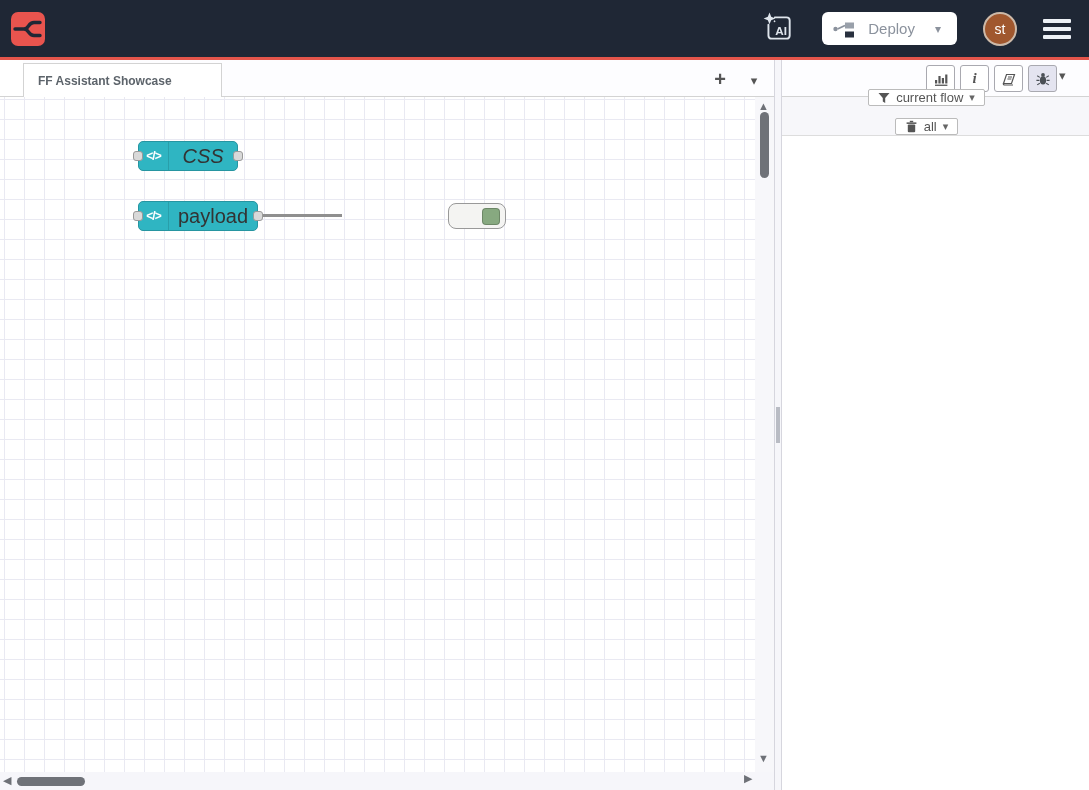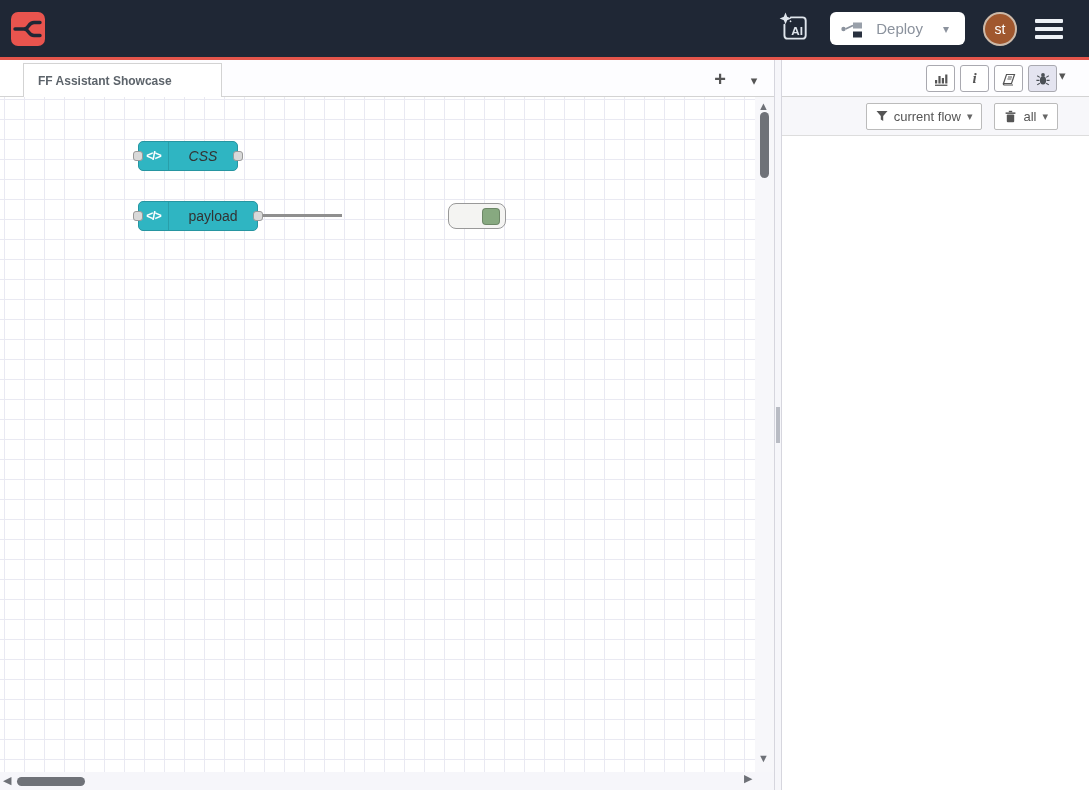--- a/index.html
+++ b/index.html
@@ -5,21 +5,21 @@
   * { margin:0; padding:0; box-sizing:border-box; }
   html,body { width:1089px; height:790px; overflow:hidden;
     font-family:"Liberation Sans", sans-serif; background:#fff; }
 
   
   .header { position:absolute; left:0; top:0; width:1089px; height:57px;
     background:#1f2735; display:flex; align-items:center; }
   .accent-line { position:absolute; left:0; top:57px; width:1089px; height:3px; background:#e4554b; }
   .logo { width:36px; height:36px; margin-left:10px; flex:0 0 auto; cursor:pointer; }
   .app-title { color:#e9edf2; font-size:17px; margin-left:12px; letter-spacing:.2px; }
-  .header-right { margin-left:auto; display:flex; align-items:center; gap:18px; padding-right:24px; }
+  .header-right { margin-left:auto; display:flex; align-items:center; gap:26px; padding-right:16px; }
   .ai-btn { width:36px; height:34px; background:transparent; border:none; cursor:pointer; padding:0; }
   .deploy-btn { display:flex; align-items:center; height:33px; background:#ffffff;
     border-radius:6px; padding:0 10px; cursor:default; }
   .deploy-btn .dep-label { color:#8b929d; font-size:15px; margin:0 14px 0 12px; }
   .deploy-chevron { color:#8b929d; font-size:12px; padding:0 6px; cursor:pointer; }
   .avatar { width:34px; height:34px; border-radius:50%; background:#a0572e;
     border:2px solid #cdb9a8; color:#fff; font-size:14px; display:flex;
     align-items:center; justify-content:center; cursor:pointer; }
   .hamburger { width:30px; height:24px; display:flex; flex-direction:column;
     justify-content:space-between; cursor:pointer; background:none; border:none; padding:2px 0; }
@@ -52,21 +52,21 @@
 
   .node { position:absolute; height:30px; border-radius:5px; display:flex; align-items:center;
     cursor:pointer; z-index:2; }
   .node.teal { background:#2fb5c2; border:1px solid #2695a1; }
   .node.green { background:#87a980; border:1px solid #70895f; }
   .node .icon-strip { width:30px; height:100%; display:flex; align-items:center;
     justify-content:center; flex:0 0 auto; }
   .node .icon-strip.left { border-right:1px solid rgba(0,0,0,0.12); }
   .node .icon-strip.right { border-left:1px solid rgba(0,0,0,0.12); }
   .code-glyph { color:#fff; font-size:12px; font-weight:700; letter-spacing:-1px; }
-  .node .nlabel { flex:1; text-align:center; color:#333; font-size:14px; }
+  .node .nlabel { flex:1; text-align:center; color:#333; font-size:20px; }
   .node .nlabel.italic { font-style:italic; }
   .port { position:absolute; width:10px; height:10px; background:#d9d9d9;
     border:1px solid #999; border-radius:3px; top:9px; cursor:crosshair; z-index:3; }
   .port.in { left:-6px; }
   .port.out { right:-6px; }
   .wire { position:absolute; height:3px; background:#8f8f8f; z-index:1; cursor:pointer; }
 
   .debug-toggle { position:absolute; left:448px; top:106px; width:58px; height:26px;
     background:#f4f4f2; border:1px solid #999; border-radius:8px; z-index:1; cursor:pointer; }
   .debug-toggle .inner { position:absolute; right:5px; top:4px; width:18px; height:17px;
@@ -100,21 +100,21 @@
     gap:7px; padding-left:12px; cursor:pointer; z-index:2; }
   .side-tab span { color:#474d54; font-size:14px; font-weight:700; }
   .icon-btn { position:absolute; top:5px; width:29px; height:27px; background:#fff;
     border:1px solid #a9a9b0; border-radius:3px; display:flex; align-items:center;
     justify-content:center; cursor:pointer; color:#555; }
   .icon-btn.active { background:#e4e4f0; }
   .side-chev { position:absolute; left:277px; top:8px; border:none; background:transparent;
     color:#555; font-size:13px; cursor:pointer; }
   .filter-row { position:absolute; left:0; top:37px; width:307px; height:39px; background:#f7f7fa;
     border-bottom:1px solid #ddd; display:flex; align-items:center; justify-content:flex-end;
-    gap:12px; padding-right:31px; }
+    gap:12px; padding-right:18px;flex-direction:column; }
   .filter-btn { height:27px; background:#fff; border:1px solid #bbb; border-radius:2px;
     display:flex; align-items:center; gap:6px; padding:0 9px; cursor:pointer; color:#555;
     font-size:13px; }
   .filter-btn .chev { font-size:11px; color:#666; }
   .side-content { position:absolute; left:0; top:76px; width:307px; height:654px; background:#fff; }
 
   .info-glyph { font-family:"Liberation Serif", serif; font-weight:700; font-style:italic;
     font-size:15px; }
 </style>
 </head>

